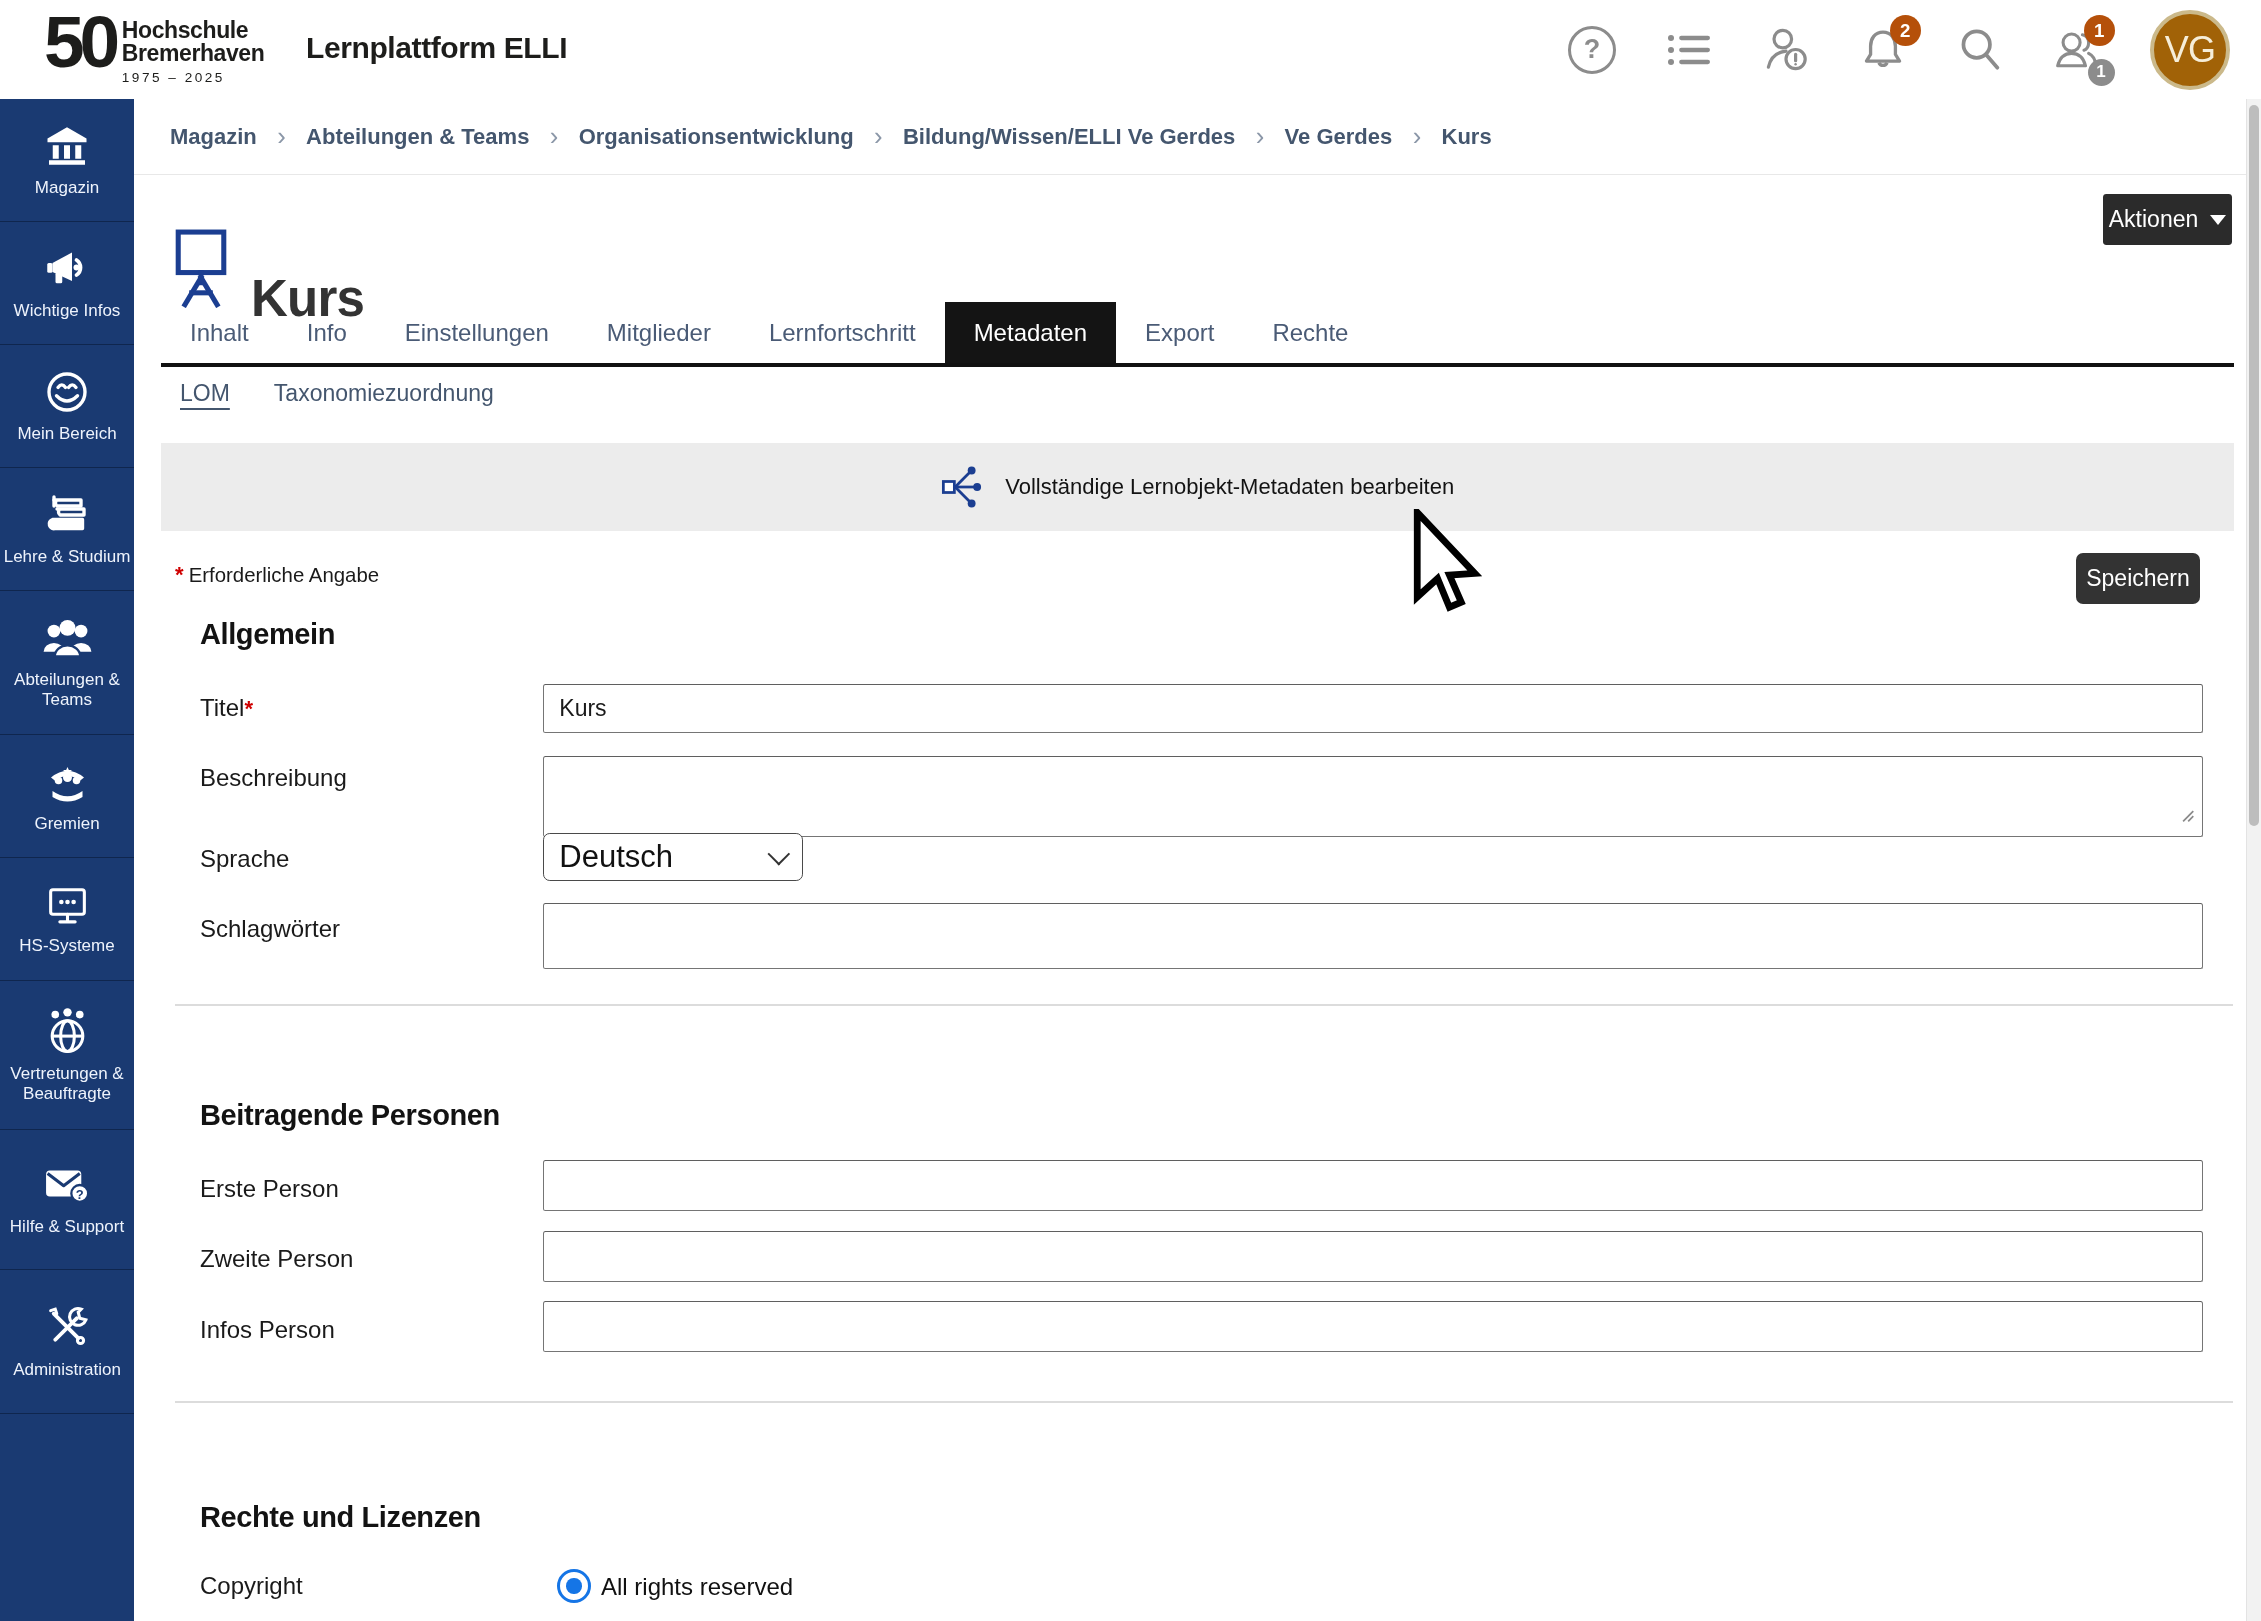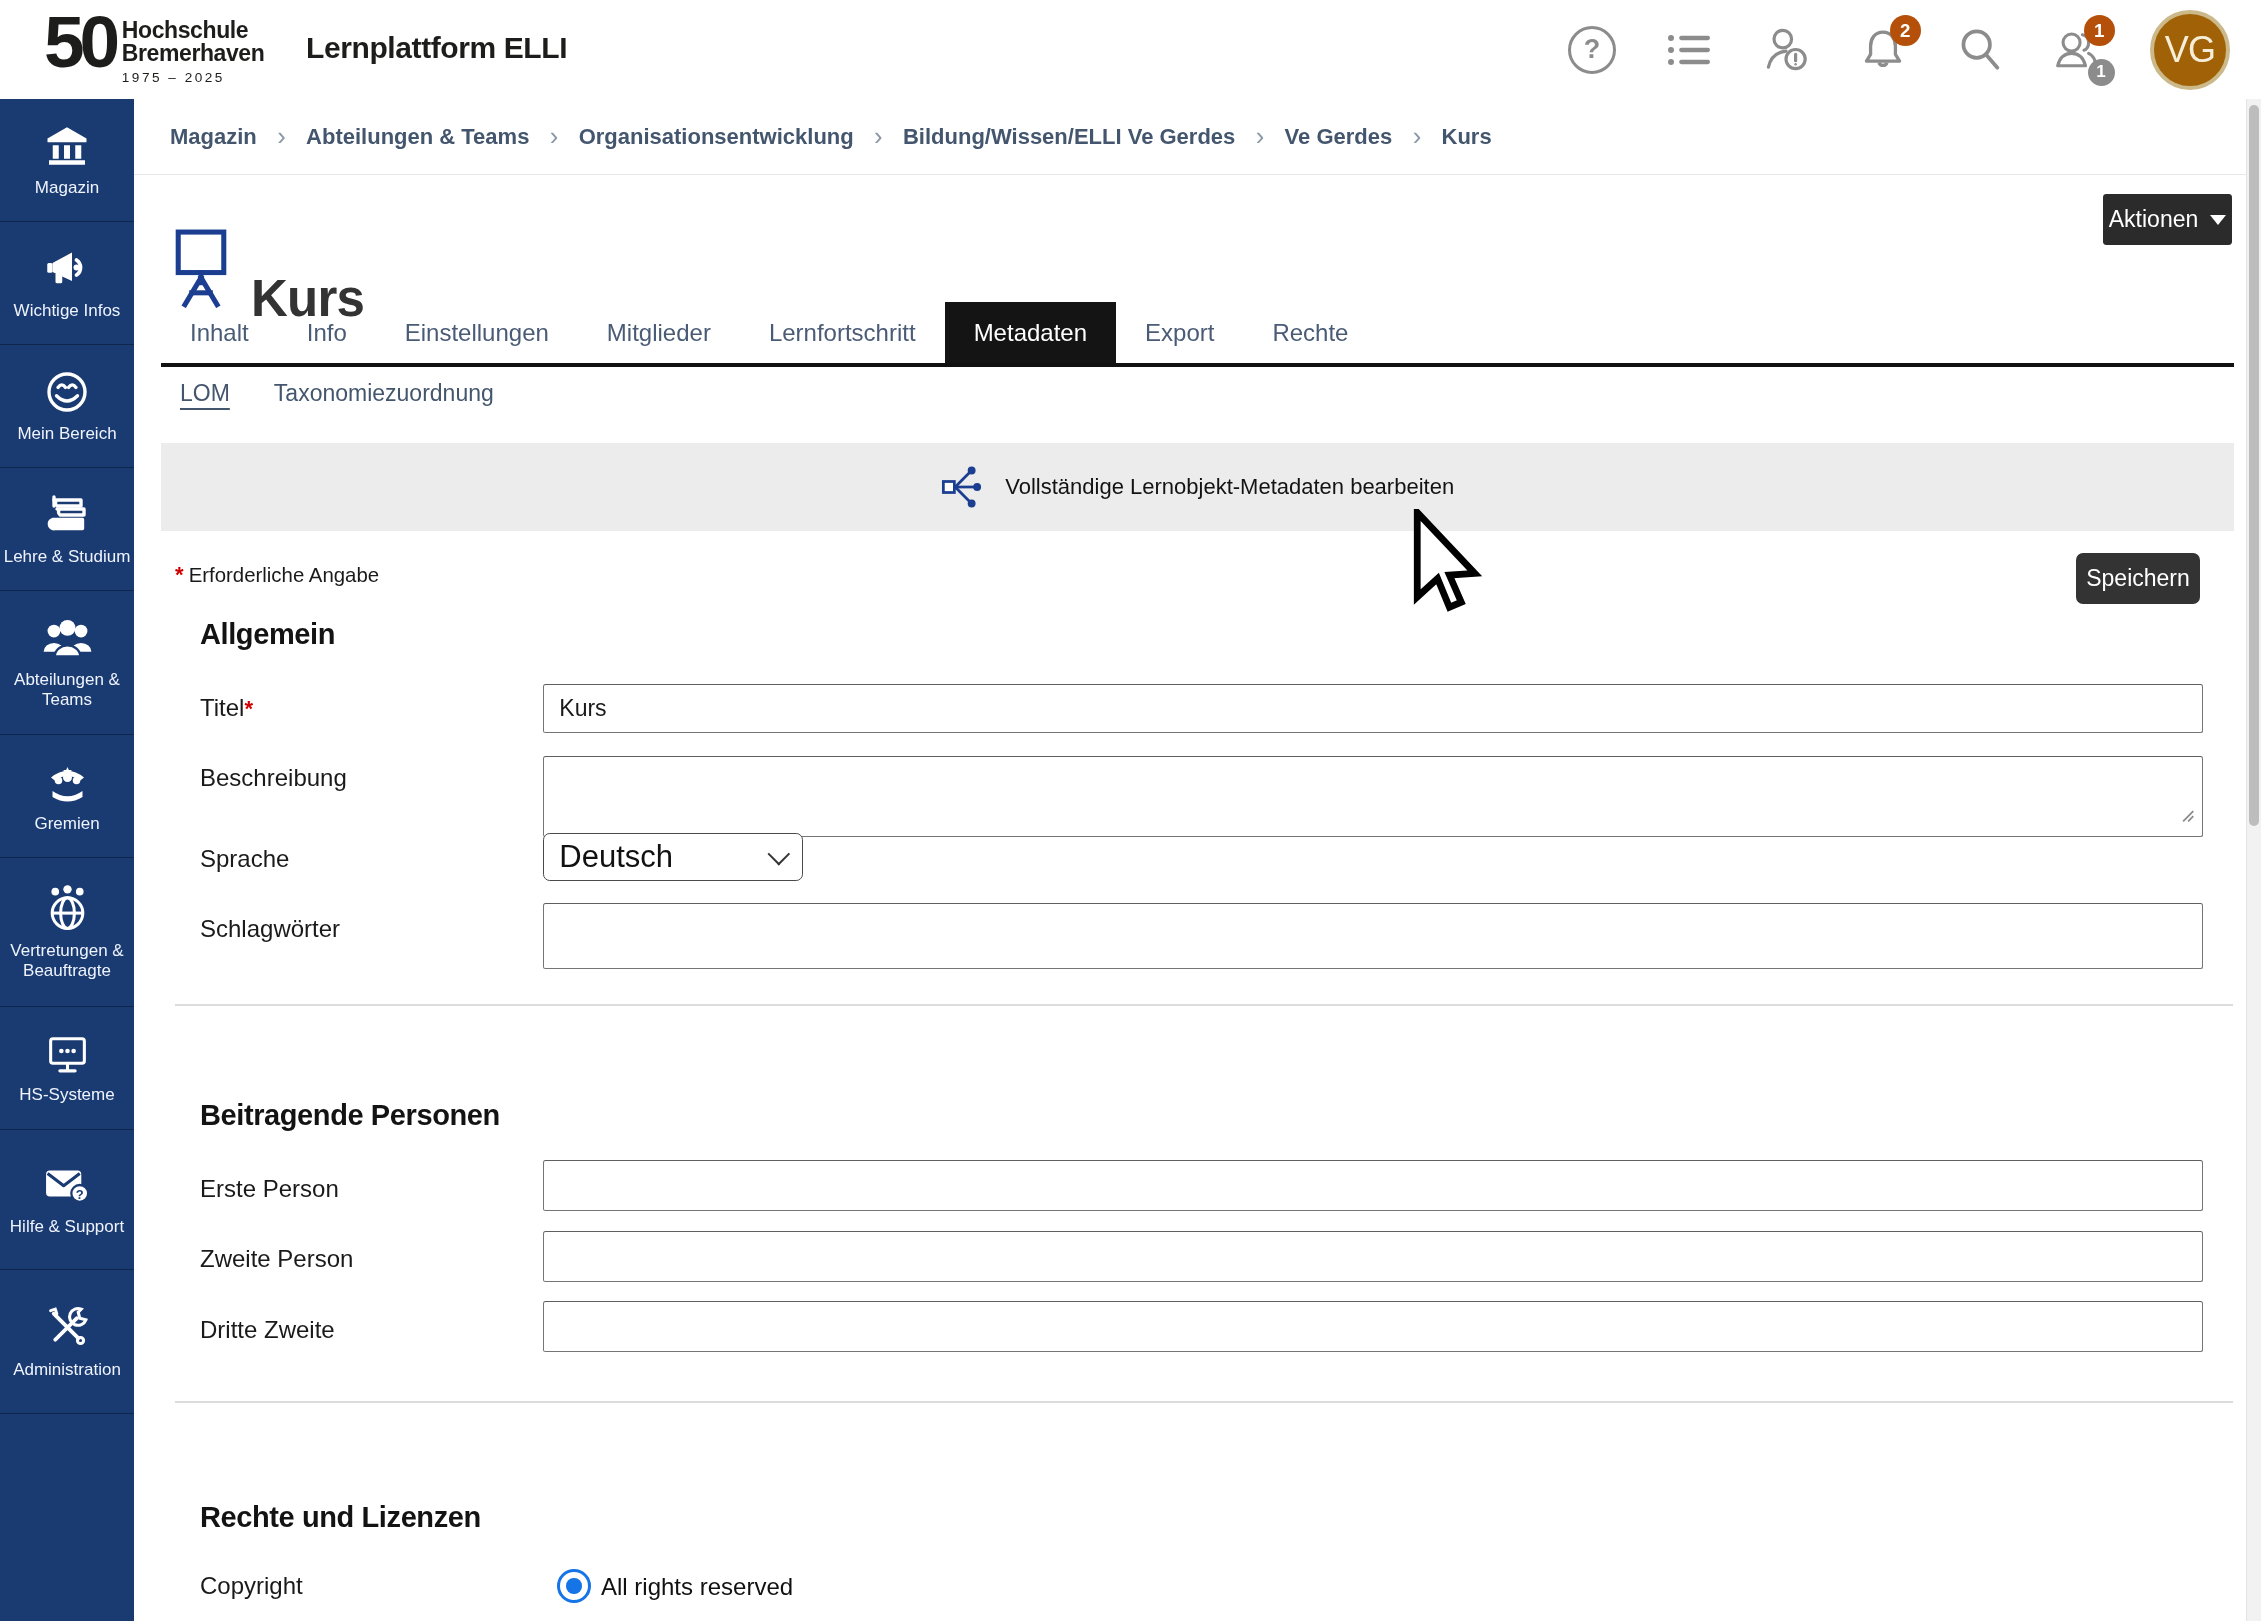--- a/index.html
+++ b/index.html
@@ -209,41 +209,41 @@
       <svg width="49" height="48" viewBox="0 0 64 64" fill="#fff">
         <path d="M10 26 Q32 8 54 26 l-5 4 Q32 18 15 30 Z"></path>
         <circle cx="20" cy="30" r="5"></circle>
           <circle cx="32" cy="26" r="6"></circle>
           <circle cx="44" cy="30" r="5"></circle>
         <polygon points="32,12 33.8,16 38,16 34.8,18.6 36,23 32,20.4 28,23 29.2,18.6 26,16 30.2,16"></polygon>
         <path d="M12 44 Q32 58 52 44 l0 8 Q32 64 12 52 Z"></path>
       </svg>
       <span class="sb-label">Gremien</span>
     </div>
+    <div class="sb-item h145">
+      <svg width="49" height="46" viewBox="0 0 64 60" fill="none" stroke="#fff" stroke-width="4" stroke-linecap="round">
+        <rect x="10" y="10" width="44" height="32" rx="3"></rect>
+        <circle cx="24" cy="26" r="3" fill="#fff" stroke="none"></circle>
+          <circle cx="32" cy="26" r="3" fill="#fff" stroke="none"></circle>
+          <circle cx="40" cy="26" r="3" fill="#fff" stroke="none"></circle>
+        <line x1="32" y1="42" x2="32" y2="50"></line>
+          <line x1="22" y1="52" x2="42" y2="52"></line>
+      </svg>
+      <span class="sb-label">HS-Systeme</span>
+    </div>
     <div class="sb-item h175">
       <svg width="49" height="49" viewBox="0 0 64 64" fill="none" stroke="#fff" stroke-width="4">
         <circle cx="16" cy="10" r="5" fill="#fff" stroke="none"></circle>
           <circle cx="32" cy="7" r="5.5" fill="#fff" stroke="none"></circle>
           <circle cx="48" cy="10" r="5" fill="#fff" stroke="none"></circle>
         <circle cx="32" cy="38" r="20"></circle>
         <ellipse cx="32" cy="38" rx="9" ry="20"></ellipse>
         <line x1="12" y1="38" x2="52" y2="38"></line>
       </svg>
       <span class="sb-label">Vertretungen &amp; Beauftragte</span>
-    </div>
-    <div class="sb-item h145">
-      <svg width="49" height="46" viewBox="0 0 64 60" fill="none" stroke="#fff" stroke-width="4" stroke-linecap="round">
-        <rect x="10" y="10" width="44" height="32" rx="3"></rect>
-        <circle cx="24" cy="26" r="3" fill="#fff" stroke="none"></circle>
-          <circle cx="32" cy="26" r="3" fill="#fff" stroke="none"></circle>
-          <circle cx="40" cy="26" r="3" fill="#fff" stroke="none"></circle>
-        <line x1="32" y1="42" x2="32" y2="50"></line>
-          <line x1="22" y1="52" x2="42" y2="52"></line>
-      </svg>
-      <span class="sb-label">HS-Systeme</span>
     </div>
     <div class="sb-item h165">
       <svg width="49" height="46" viewBox="0 0 64 58" fill="none" stroke="#fff" stroke-width="4" stroke-linejoin="round">
         <rect x="6" y="12" width="42" height="30" rx="3" fill="#fff"></rect>
         <path d="M6 14 L27 30 L48 14" stroke="#1a3a72" stroke-width="4"></path>
         <circle cx="48" cy="40" r="11" fill="#fff" stroke="#1a3a72" stroke-width="3"></circle>
         <text x="48" y="47" text-anchor="middle" font-size="17" font-weight="bold" fill="#1a3a72" stroke="none" font-family="Liberation Sans, sans-serif">?</text>
       </svg>
       <span class="sb-label">Hilfe &amp; Support</span>
     </div>
@@ -349,21 +349,21 @@
   <div class="divider" style="top:1004px;"></div>
 
   <h2 class="h2" style="left:200px;top:1075px;">Beitragende Personen</h2>
 
   <div class="flabel" style="top:1175px;">Erste Person</div>
   <input class="tinput" style="top: 1160px; height: 51px;" value="">
 
   <div class="flabel" style="top:1245px;">Zweite Person</div>
   <input class="tinput" style="top: 1231px; height: 51px;" value="">
 
-  <div class="flabel" style="top:1316px;">Dritte Zweite</div>
+  <div class="flabel" style="top:1316px;">Infos Person</div>
   <input class="tinput" style="top: 1301px; height: 51px;" value="">
 
   <div class="divider" style="top:1401px;"></div>
 
   <h2 class="h2" style="left:200px;top:1477px;">Rechte und Lizenzen</h2>
 
   <div class="flabel" style="top:1572px;">Copyright</div>
   <div class="radio">
       <div class="radio-dot"></div>
     </div>

